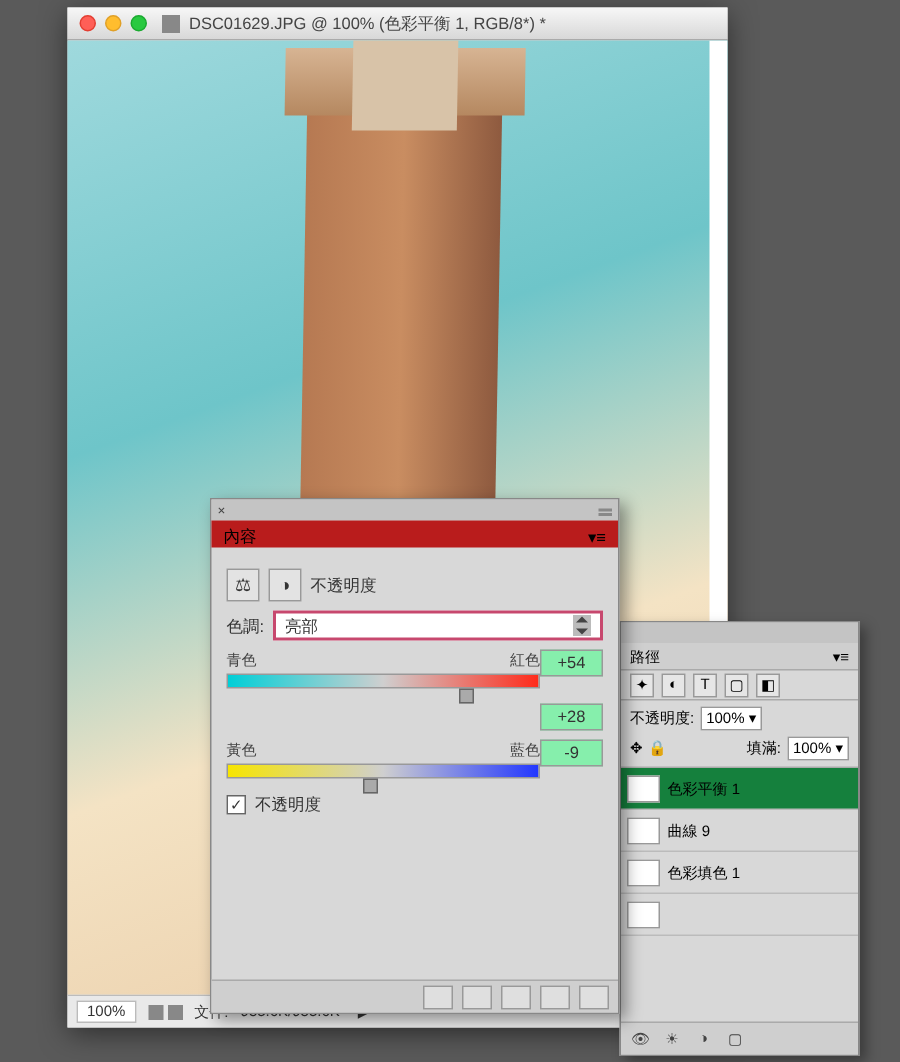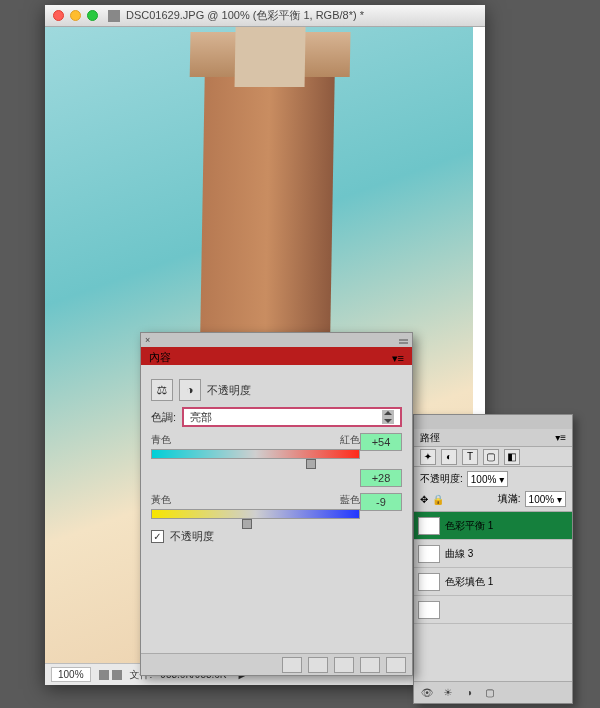--- a/index.html
+++ b/index.html
@@ -129,21 +129,21 @@
       <span class="opt-field"><span>100%</span>&nbsp;▾</span>
     </div>
   </div>
   <div class="layer-list">
     <div class="layer-item active">
       <div class="lthumb"></div>
       <span>色彩平衡 1</span>
     </div>
     <div class="layer-item">
       <div class="lthumb"></div>
-      <span>曲線 3</span>
+      <span>曲線 9</span>
     </div>
     <div class="layer-item">
       <div class="lthumb"></div>
       <span>色彩填色 1</span>
     </div>
     <div class="layer-item">
       <div class="lthumb"></div>
     </div>
   </div>
   <div class="layers-foot">

